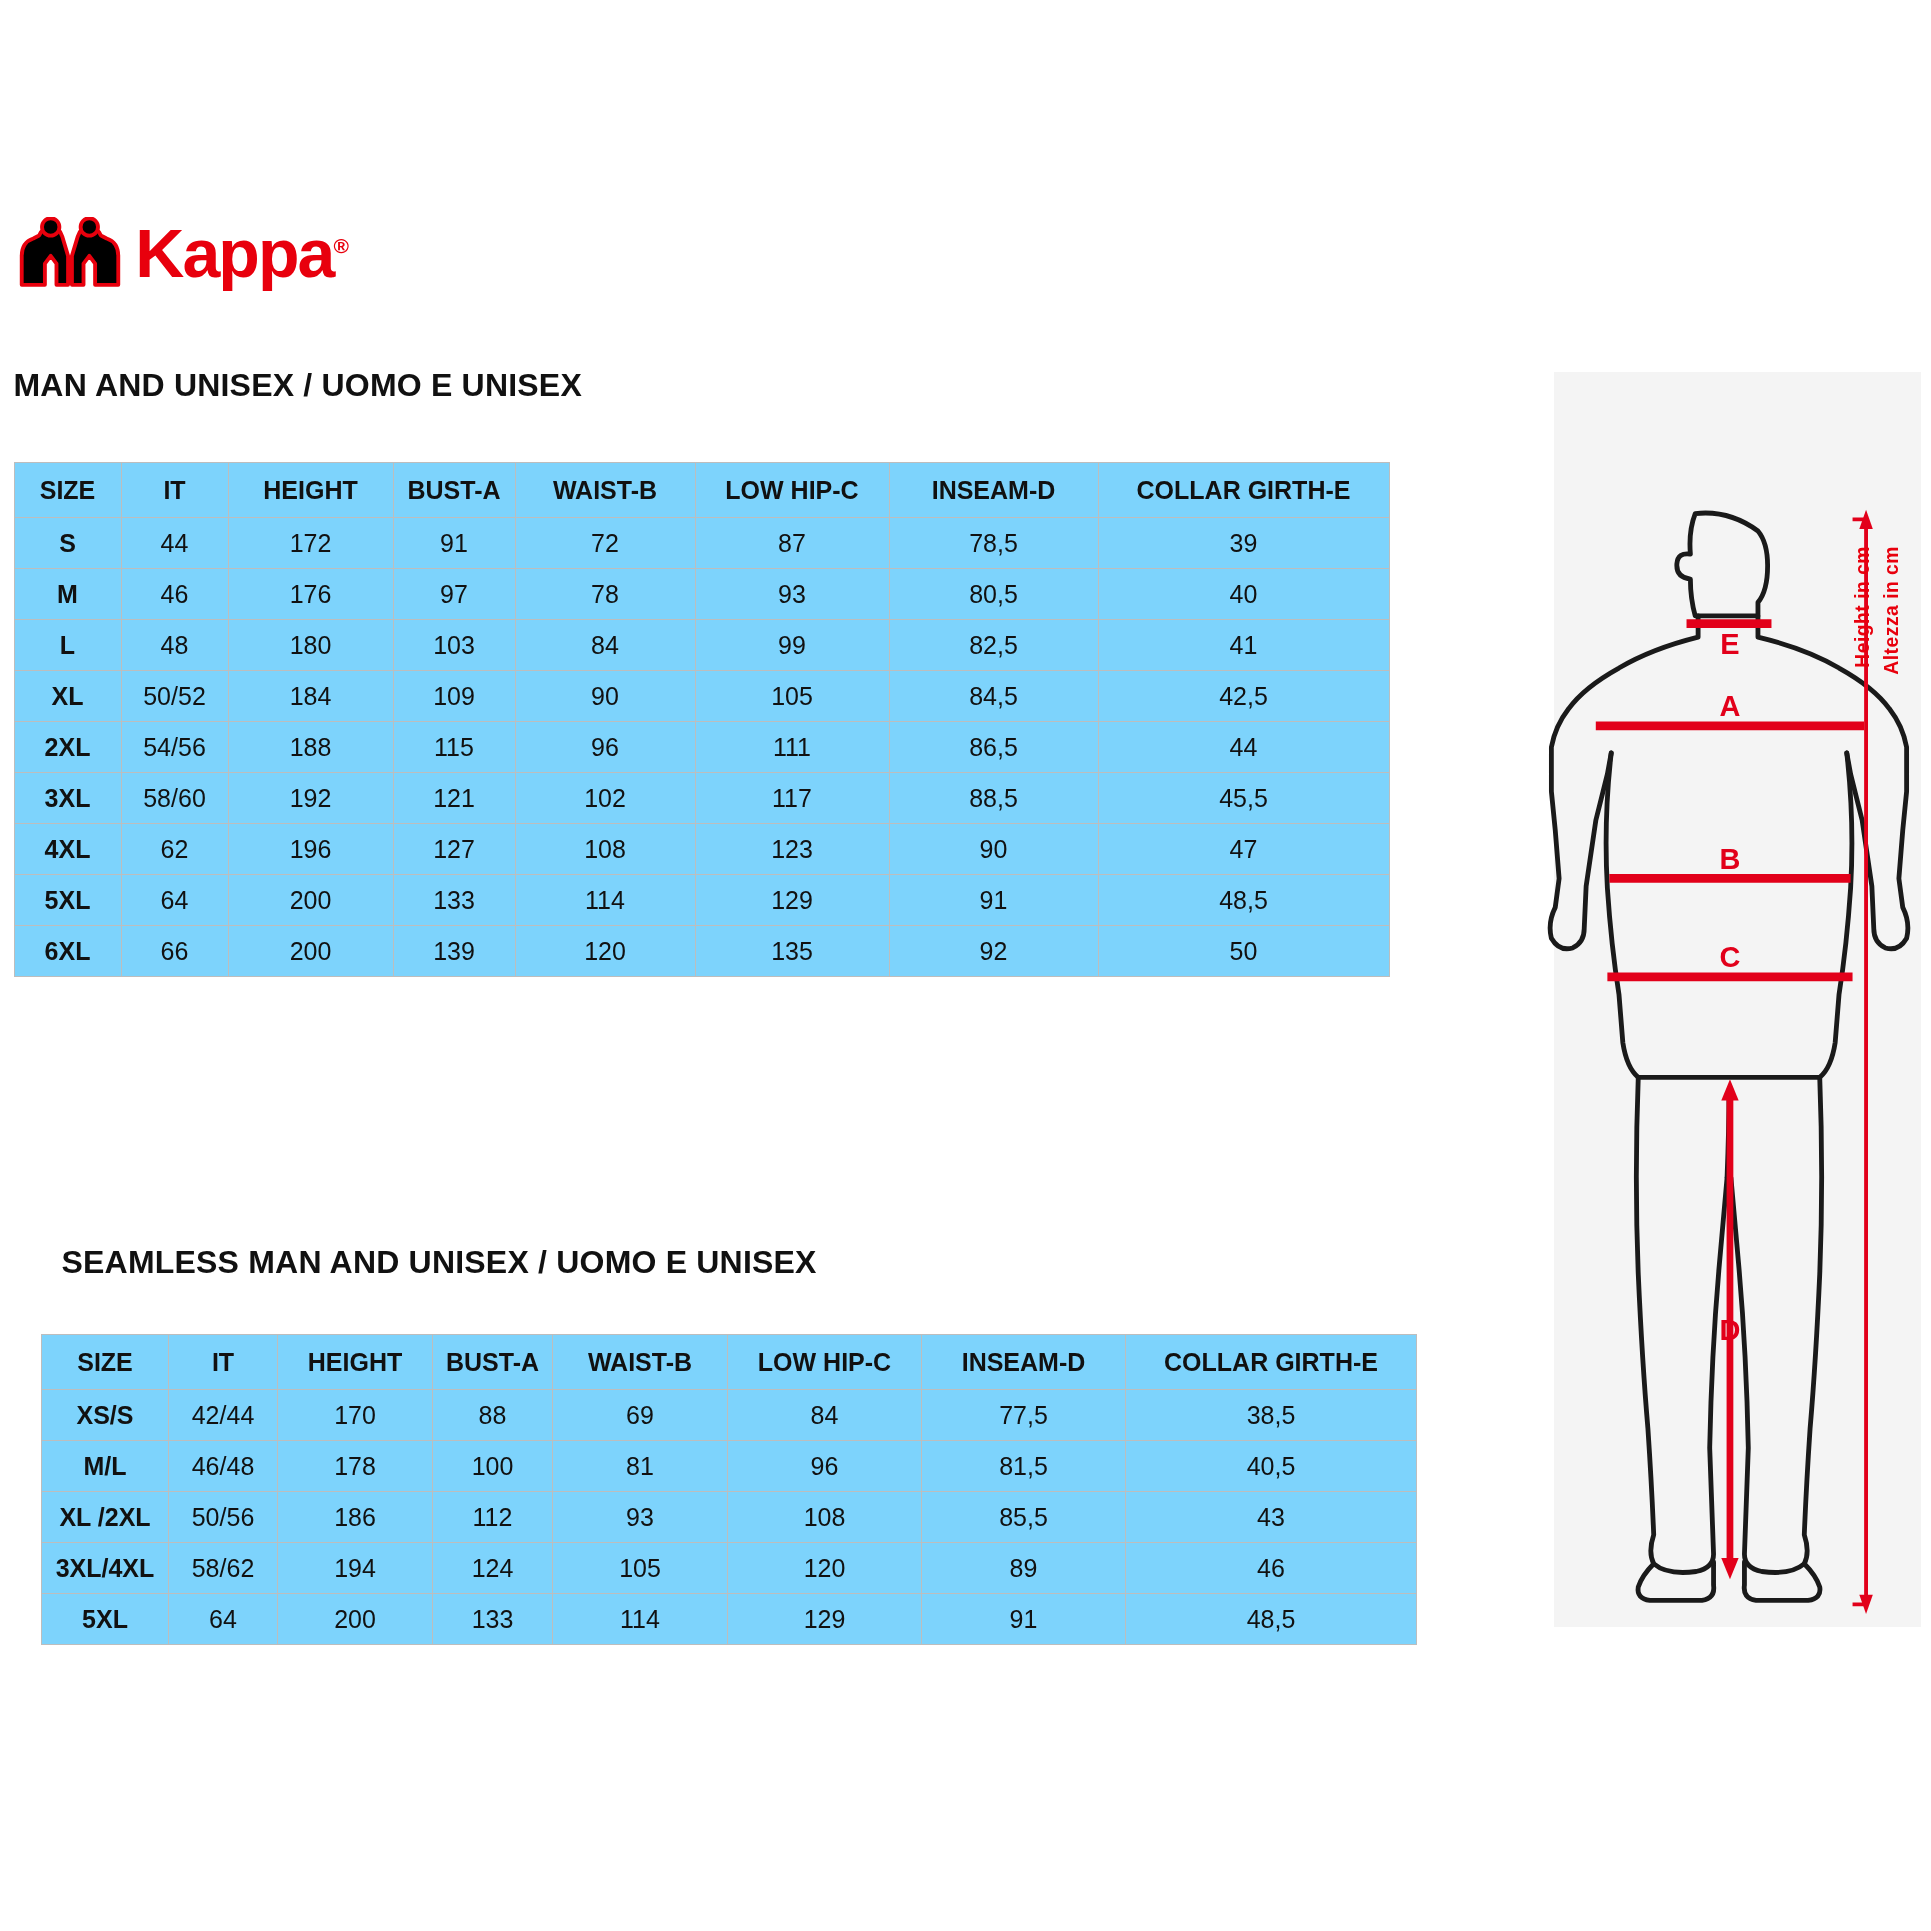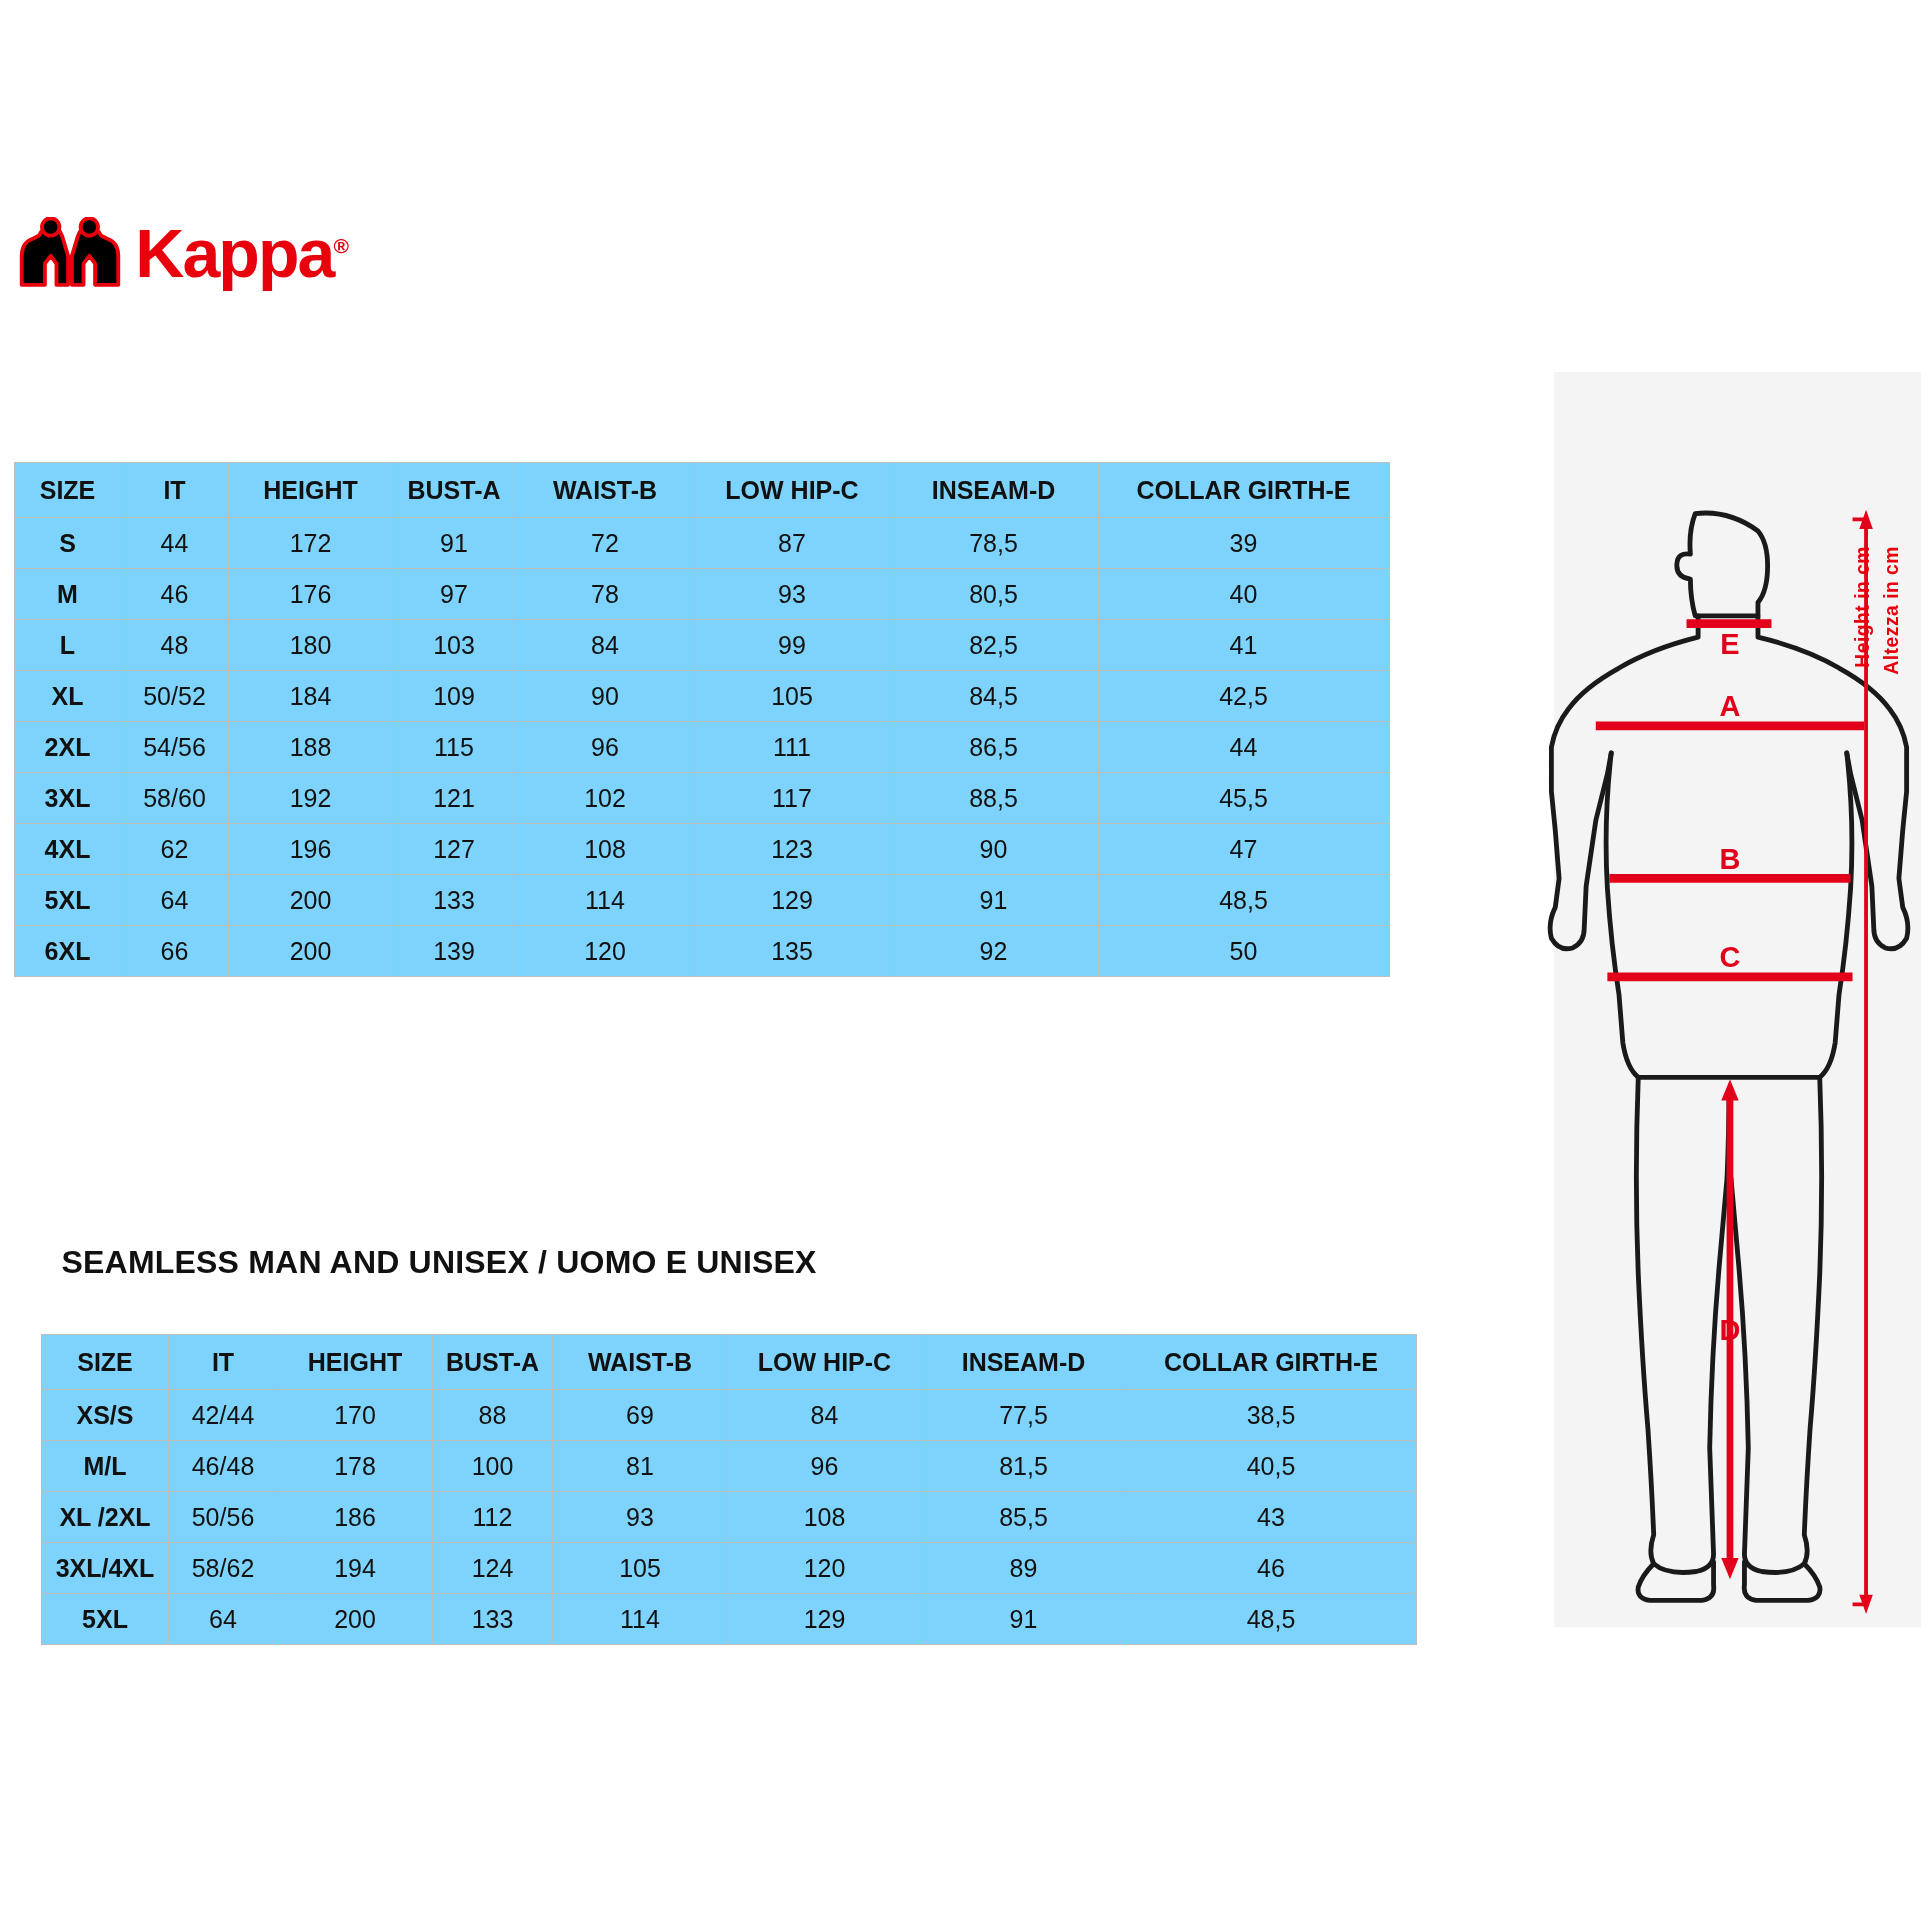--- a/index.html
+++ b/index.html
@@ -151,20 +151,21 @@
           <circle cx="38" cy="10" r="9" fill="#000" stroke="#e8000d" stroke-width="4"></circle>
           <circle cx="78" cy="10" r="9" fill="#000" stroke="#e8000d" stroke-width="4"></circle>
         </g>
       </svg>
     </div>
     <div class="logo-text">
       <span>Kappa</span><span class="reg">®</span>
     </div>
   </div>
 
+  <div class="section-title" id="title1">MAN AND UNISEX / UOMO E UNISEX</div>
 
   <table id="table1">
     <thead>
       <tr>
         <th class="c-size">SIZE</th>
         <th class="c-it">IT</th>
         <th class="c-height">HEIGHT</th>
         <th class="c-bust">BUST-A</th>
         <th class="c-waist">WAIST-B</th>
         <th class="c-hip">LOW HIP-C</th>

